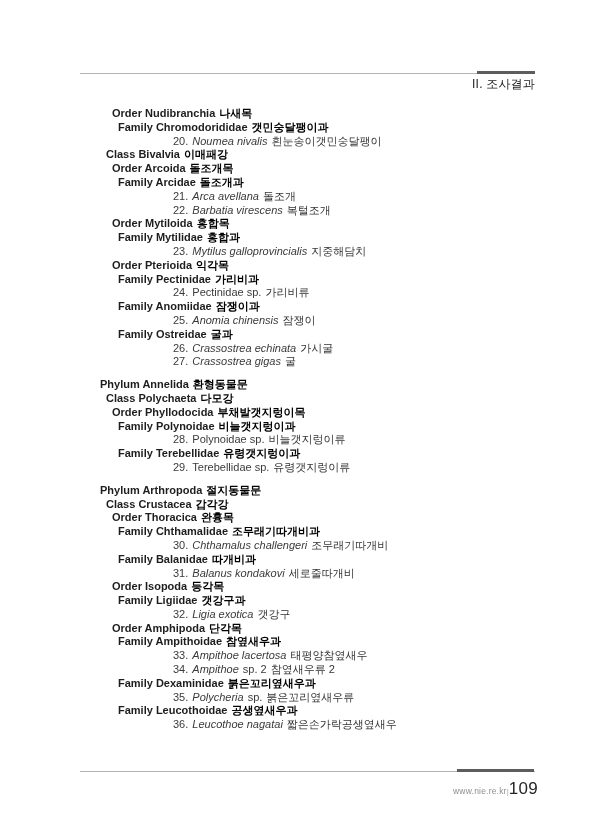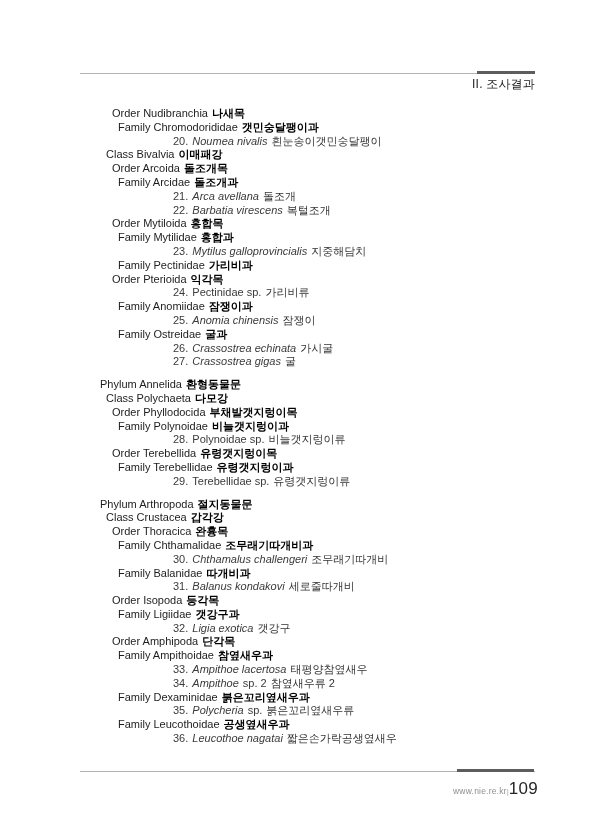--- a/index.html
+++ b/index.html
@@ -59,21 +59,21 @@
     white-space: nowrap;
     color: #1d1d1d;
   }
   .spacer { height: 9px; }
   .line.phylum  { padding-left: 20px; }
   .line.class   { padding-left: 26px; }
   .line.order   { padding-left: 32px; }
   .line.family  { padding-left: 38px; }
   .line.species { padding-left: 45px; color: #3a3a3a; }
 
-  .latin-name { color: #1d1d1d; }
+  .latin-name { color: #1d1d1d; font-weight: bold; }
   .korean-bold {
     font-weight: 700;
     color: #000000;
     margin-left: 4px;
   }
   .sp-num { margin-right: 4px; margin-left: 48px; }
   .sp-latin-italic { font-style: italic; margin-right: 4px; }
   .sp-latin-plain { margin-right: 4px; margin-top: 18px; }
   .sp-korean { color: #333333; }
 
@@ -132,35 +132,34 @@
       <div class="line family"><span class="latin-name">Family Chromodorididae</span><span class="korean-bold">갯민숭달팽이과</span></div>
       <div class="line species"><span class="sp-num">20.</span><span class="sp-latin-italic">Noumea nivalis</span><span class="sp-korean">흰눈송이갯민숭달팽이</span></div>
       <div class="line class"><span class="latin-name">Class Bivalvia</span><span class="korean-bold">이매패강</span></div>
       <div class="line order"><span class="latin-name">Order Arcoida</span><span class="korean-bold">돌조개목</span></div>
       <div class="line family"><span class="latin-name">Family Arcidae</span><span class="korean-bold">돌조개과</span></div>
       <div class="line species"><span class="sp-num">21.</span><span class="sp-latin-italic">Arca avellana</span><span class="sp-korean">돌조개</span></div>
       <div class="line species"><span class="sp-num">22.</span><span class="sp-latin-italic">Barbatia virescens</span><span class="sp-korean">복털조개</span></div>
       <div class="line order"><span class="latin-name">Order Mytiloida</span><span class="korean-bold">홍합목</span></div>
       <div class="line family"><span class="latin-name">Family Mytilidae</span><span class="korean-bold">홍합과</span></div>
       <div class="line species"><span class="sp-num">23.</span><span class="sp-latin-italic">Mytilus galloprovincialis</span><span class="sp-korean">지중해담치</span></div>
+      <div class="line order"><span class="latin-name">Order Pterioida</span><span class="korean-bold">익각목</span></div>
       <div class="line family"><span class="latin-name">Family Pectinidae</span><span class="korean-bold">가리비과</span></div>
-      <div class="line order"><span class="latin-name">Order Pterioida</span><span class="korean-bold">익각목</span></div>
       <div class="line species"><span class="sp-num">24.</span><span class="sp-latin-plain">Pectinidae sp.</span><span class="sp-korean">가리비류</span></div>
       <div class="line family"><span class="latin-name">Family Anomiidae</span><span class="korean-bold">잠쟁이과</span></div>
       <div class="line species"><span class="sp-num">25.</span><span class="sp-latin-italic">Anomia chinensis</span><span class="sp-korean">잠쟁이</span></div>
       <div class="line family"><span class="latin-name">Family Ostreidae</span><span class="korean-bold">굴과</span></div>
       <div class="line species"><span class="sp-num">26.</span><span class="sp-latin-italic">Crassostrea echinata</span><span class="sp-korean">가시굴</span></div>
       <div class="line species"><span class="sp-num">27.</span><span class="sp-latin-italic">Crassostrea gigas</span><span class="sp-korean">굴</span></div>
       <div class="spacer"></div>
       <div class="line phylum"><span class="latin-name">Phylum Annelida</span><span class="korean-bold">환형동물문</span></div>
       <div class="line class"><span class="latin-name">Class Polychaeta</span><span class="korean-bold">다모강</span></div>
       <div class="line order"><span class="latin-name">Order Phyllodocida</span><span class="korean-bold">부채발갯지렁이목</span></div>
       <div class="line family"><span class="latin-name">Family Polynoidae</span><span class="korean-bold">비늘갯지렁이과</span></div>
       <div class="line species"><span class="sp-num">28.</span><span class="sp-latin-plain">Polynoidae sp.</span><span class="sp-korean">비늘갯지렁이류</span></div>
-      <div class="line order"><span class="latin-name">Order Terebellida</span><span class="korean-bold">유령갯지렁이목</span></div>
       <div class="line family"><span class="latin-name">Family Terebellidae</span><span class="korean-bold">유령갯지렁이과</span></div>
       <div class="line species"><span class="sp-num">29.</span><span class="sp-latin-plain">Terebellidae sp.</span><span class="sp-korean">유령갯지렁이류</span></div>
       <div class="spacer"></div>
       <div class="line phylum"><span class="latin-name">Phylum Arthropoda</span><span class="korean-bold">절지동물문</span></div>
       <div class="line class"><span class="latin-name">Class Crustacea</span><span class="korean-bold">갑각강</span></div>
       <div class="line order"><span class="latin-name">Order Thoracica</span><span class="korean-bold">완흉목</span></div>
       <div class="line family"><span class="latin-name">Family Chthamalidae</span><span class="korean-bold">조무래기따개비과</span></div>
       <div class="line species"><span class="sp-num">30.</span><span class="sp-latin-italic">Chthamalus challengeri</span><span class="sp-korean">조무래기따개비</span></div>
       <div class="line family"><span class="latin-name">Family Balanidae</span><span class="korean-bold">따개비과</span></div>
       <div class="line species"><span class="sp-num">31.</span><span class="sp-latin-italic">Balanus kondakovi</span><span class="sp-korean">세로줄따개비</span></div>

